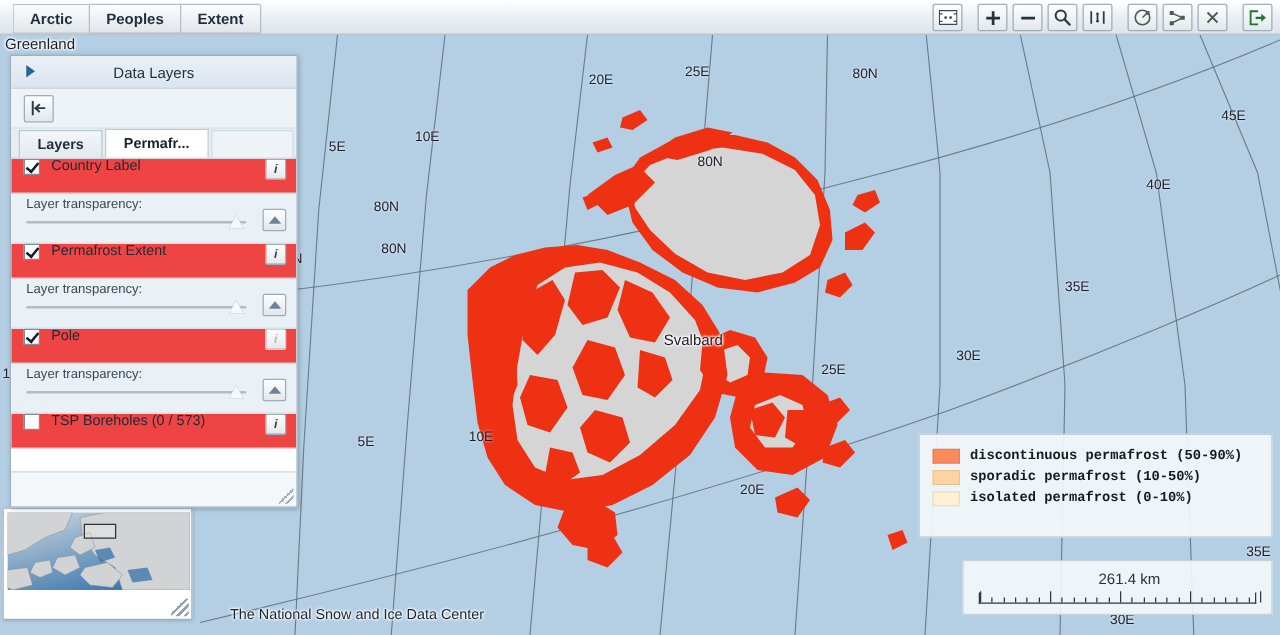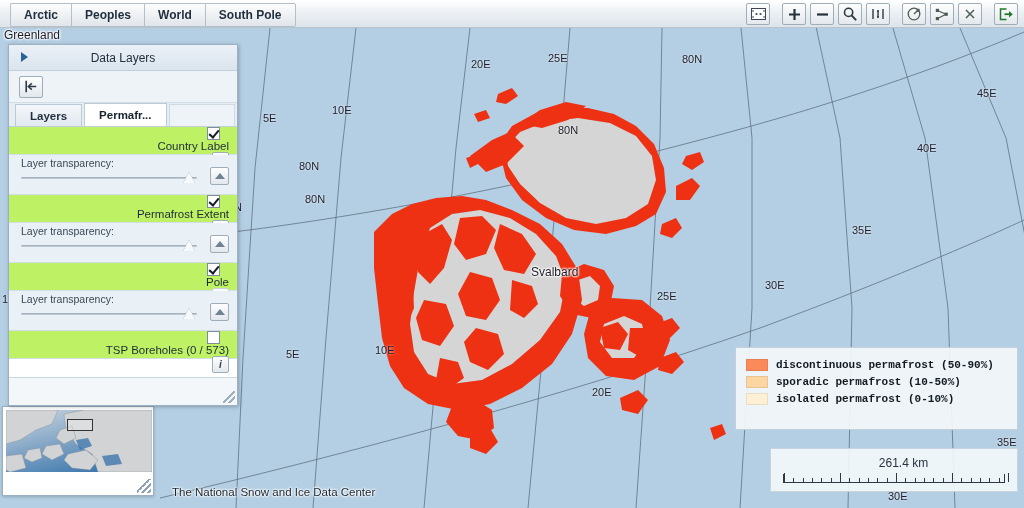--- a/index.html
+++ b/index.html
@@ -152,25 +152,24 @@
     color: #16222e;
     height: 23px;
   }
   .panel-tab.filler {
     flex: 1; background: #eef3f7; border-color: #cfdae3; cursor: default;
   }
   #panel-body { flex: 1; background: #fff; overflow: hidden; }
 
   .layer-row {
     height: 28px;
-    display: flex; align-items: flex-end;
+    display: flex; align-items: flex-start;
     padding: 0 8px 0 10px;
-    background: #bef264;
+    background: #ef4444;
     border-bottom: 1px solid #d2dde6;
-    flex-direction: column;
   }
   .layer-row .chk {
     width: 13px; height: 13px;
     background: #fff;
     border: 1px solid #7f8c99;
     margin-right: 9px;
     position: relative;
     cursor: pointer;
     flex: none;
   }
@@ -284,21 +283,21 @@
     background:
       linear-gradient(135deg, transparent 40%, #8fa3b4 40%, #8fa3b4 50%, transparent 50%),
       linear-gradient(135deg, transparent 62%, #8fa3b4 62%, #8fa3b4 72%, transparent 72%),
       linear-gradient(135deg, transparent 84%, #8fa3b4 84%, #8fa3b4 94%, transparent 94%);
     cursor: nwse-resize;
   }
 
   
   #attribution {
     position: absolute;
-    left: 172px; bottom: 8px;
+    left: 184px; bottom: 8px;
     z-index: 15;
     font-size: 11.5px;
     color: #1b2530;
     line-height: 15px;
     text-shadow: -1px 0 2px rgba(255,255,255,.85), 1px 0 2px rgba(255,255,255,.85),
                  0 -1px 2px rgba(255,255,255,.85), 0 1px 2px rgba(255,255,255,.85);
   }
 
   
   #legend {
@@ -481,22 +480,21 @@
     <div id="place-labels">
         <div class="place-label" style="left: 531px; top: 237px;">Svalbard</div>
         <div class="place-label" style="left: 4px; top: 0px;">Greenland</div>
       </div>
   </div>
 
   <div id="topbar">
     <div id="nav-tabs">
       <div class="nav-tab">Arctic</div>
       <div class="nav-tab">Peoples</div>
-      <div class="nav-tab">World</div>
-      <div class="nav-tab">South Pole</div>
+      <div class="nav-tab">Extent</div>
     </div>
 
     <div id="tool-group">
       <div class="tool-btn">
         <svg width="15" height="12" viewBox="0 0 15 12">
           <rect x="0.5" y="0.5" width="14" height="11" fill="#fff" stroke="#3b4752"></rect>
           <path d="M0.5 3 H3 M0.5 9 H3 M12 3 H14.5 M12 9 H14.5" stroke="#3b4752" stroke-width="1"></path>
           <circle cx="5.5" cy="6" r="1.1" fill="#3b4752"></circle>
           <circle cx="9.5" cy="6" r="1.1" fill="#3b4752"></circle>
         </svg>

